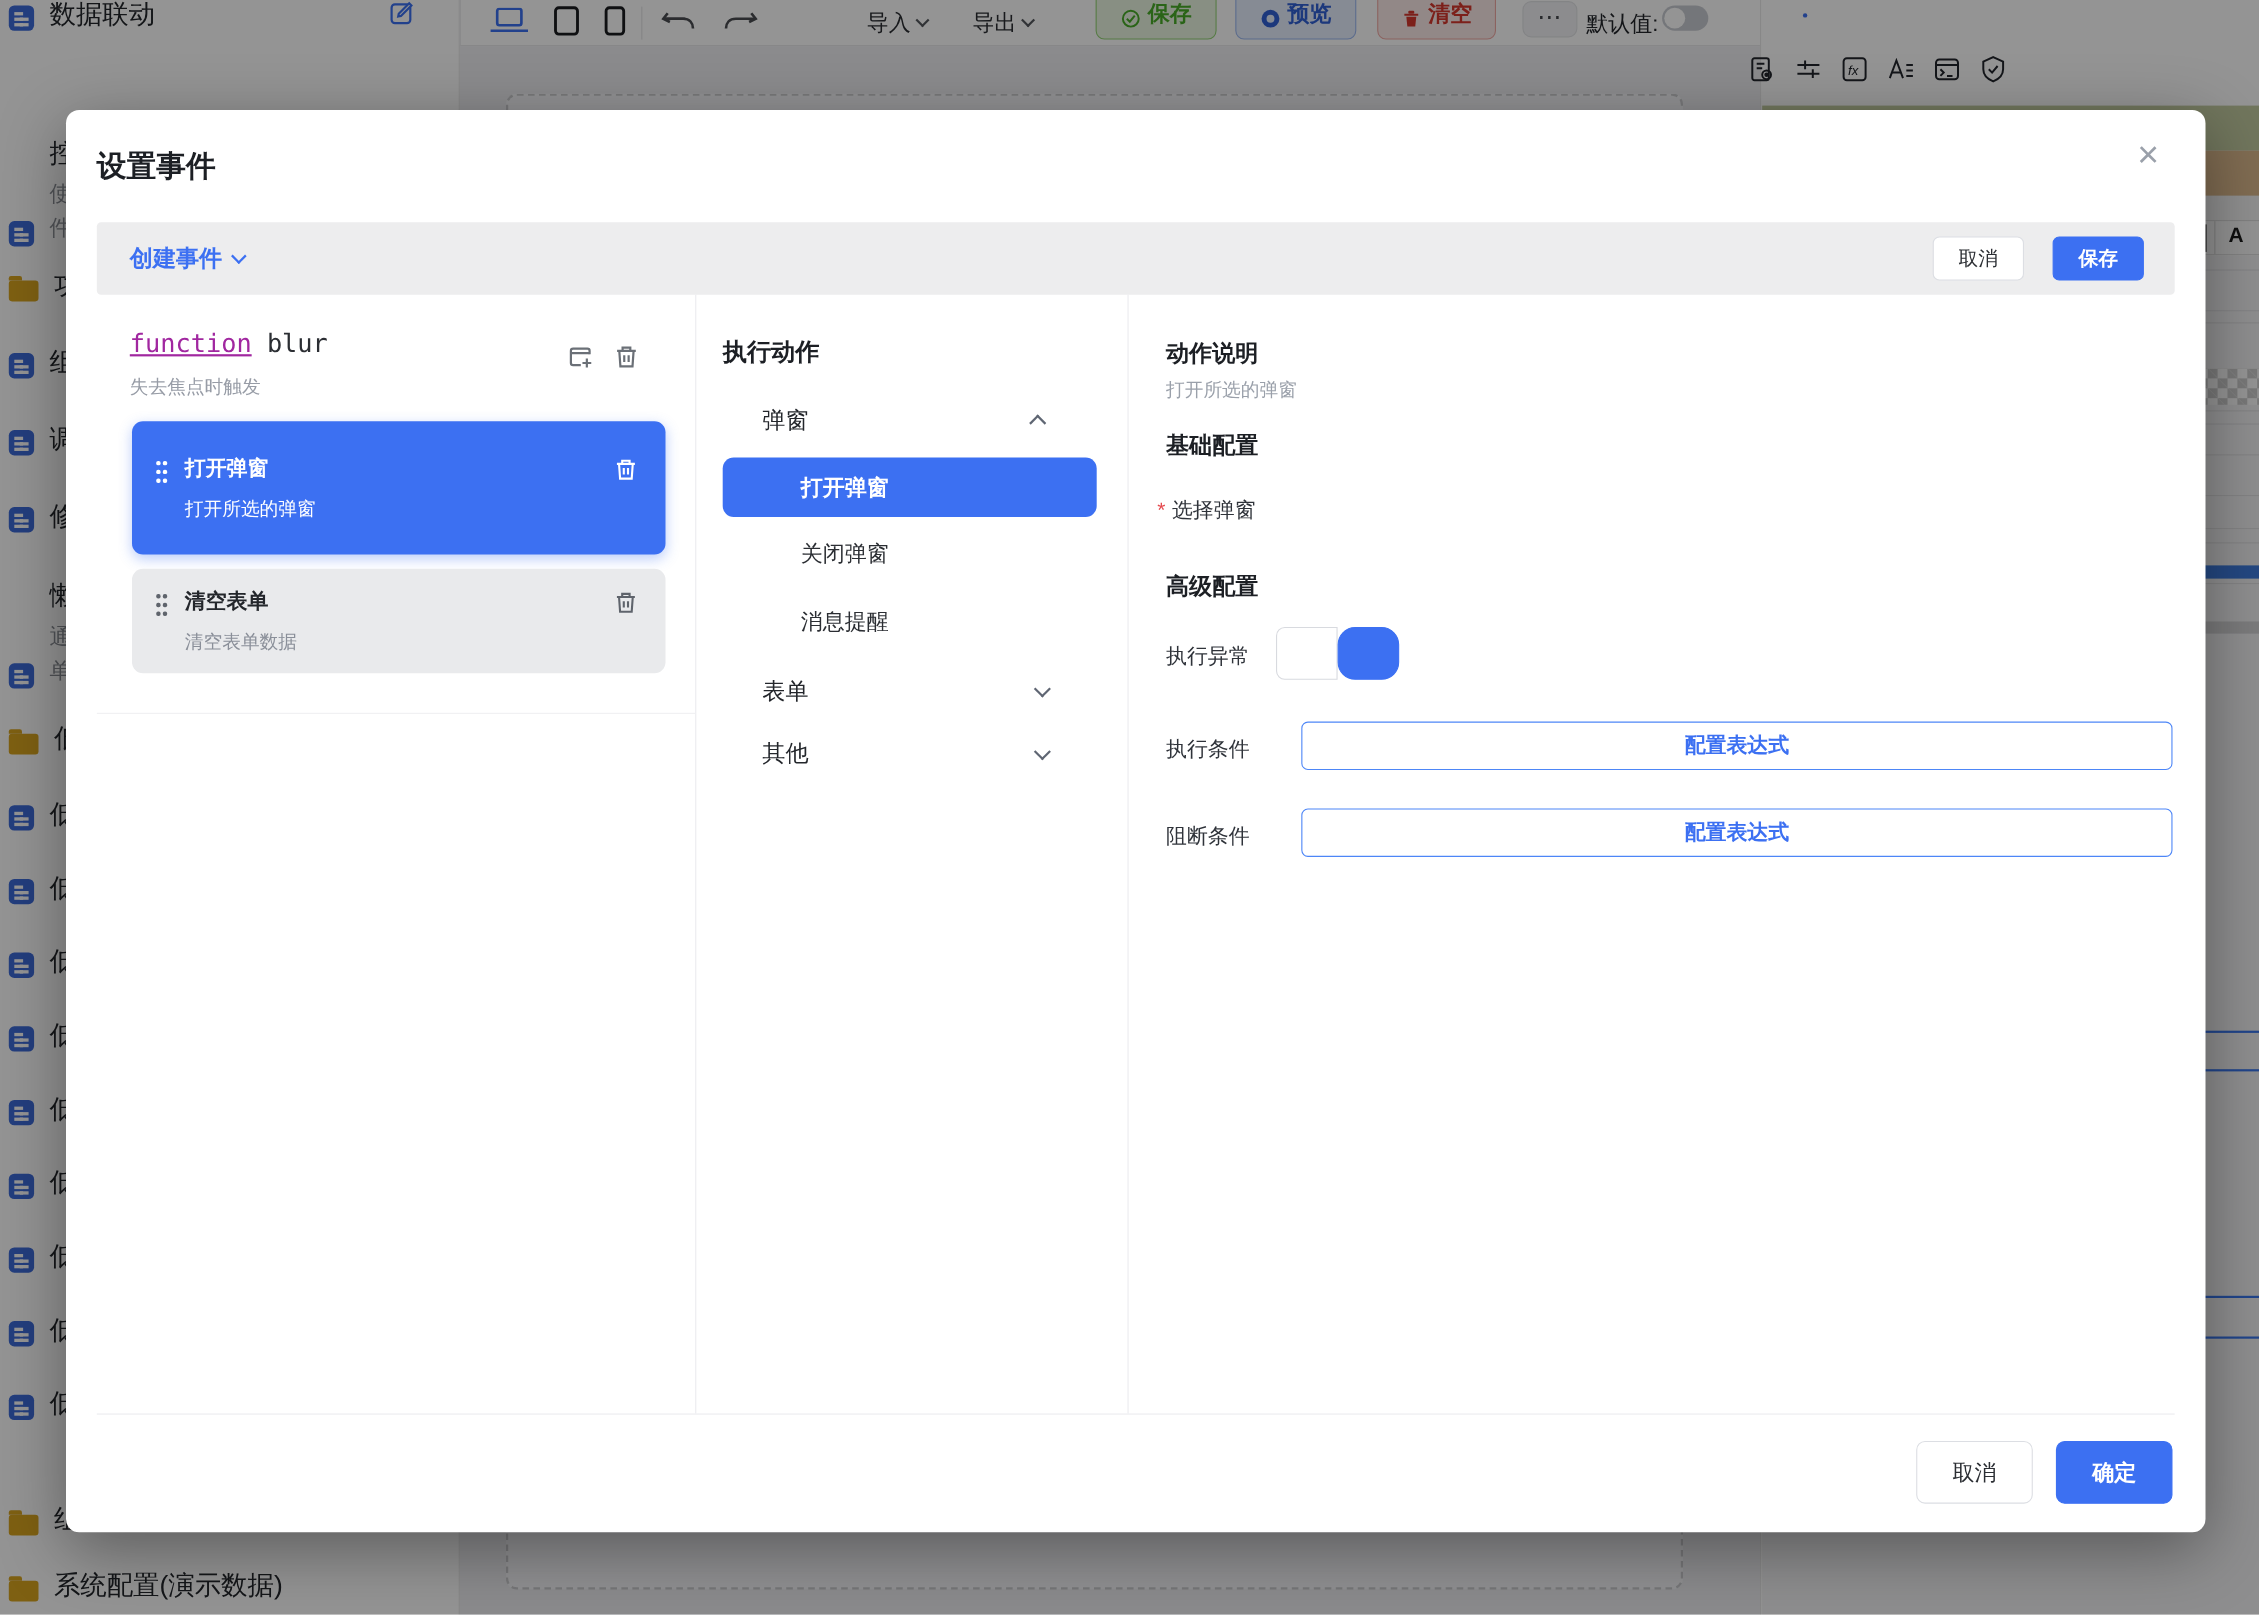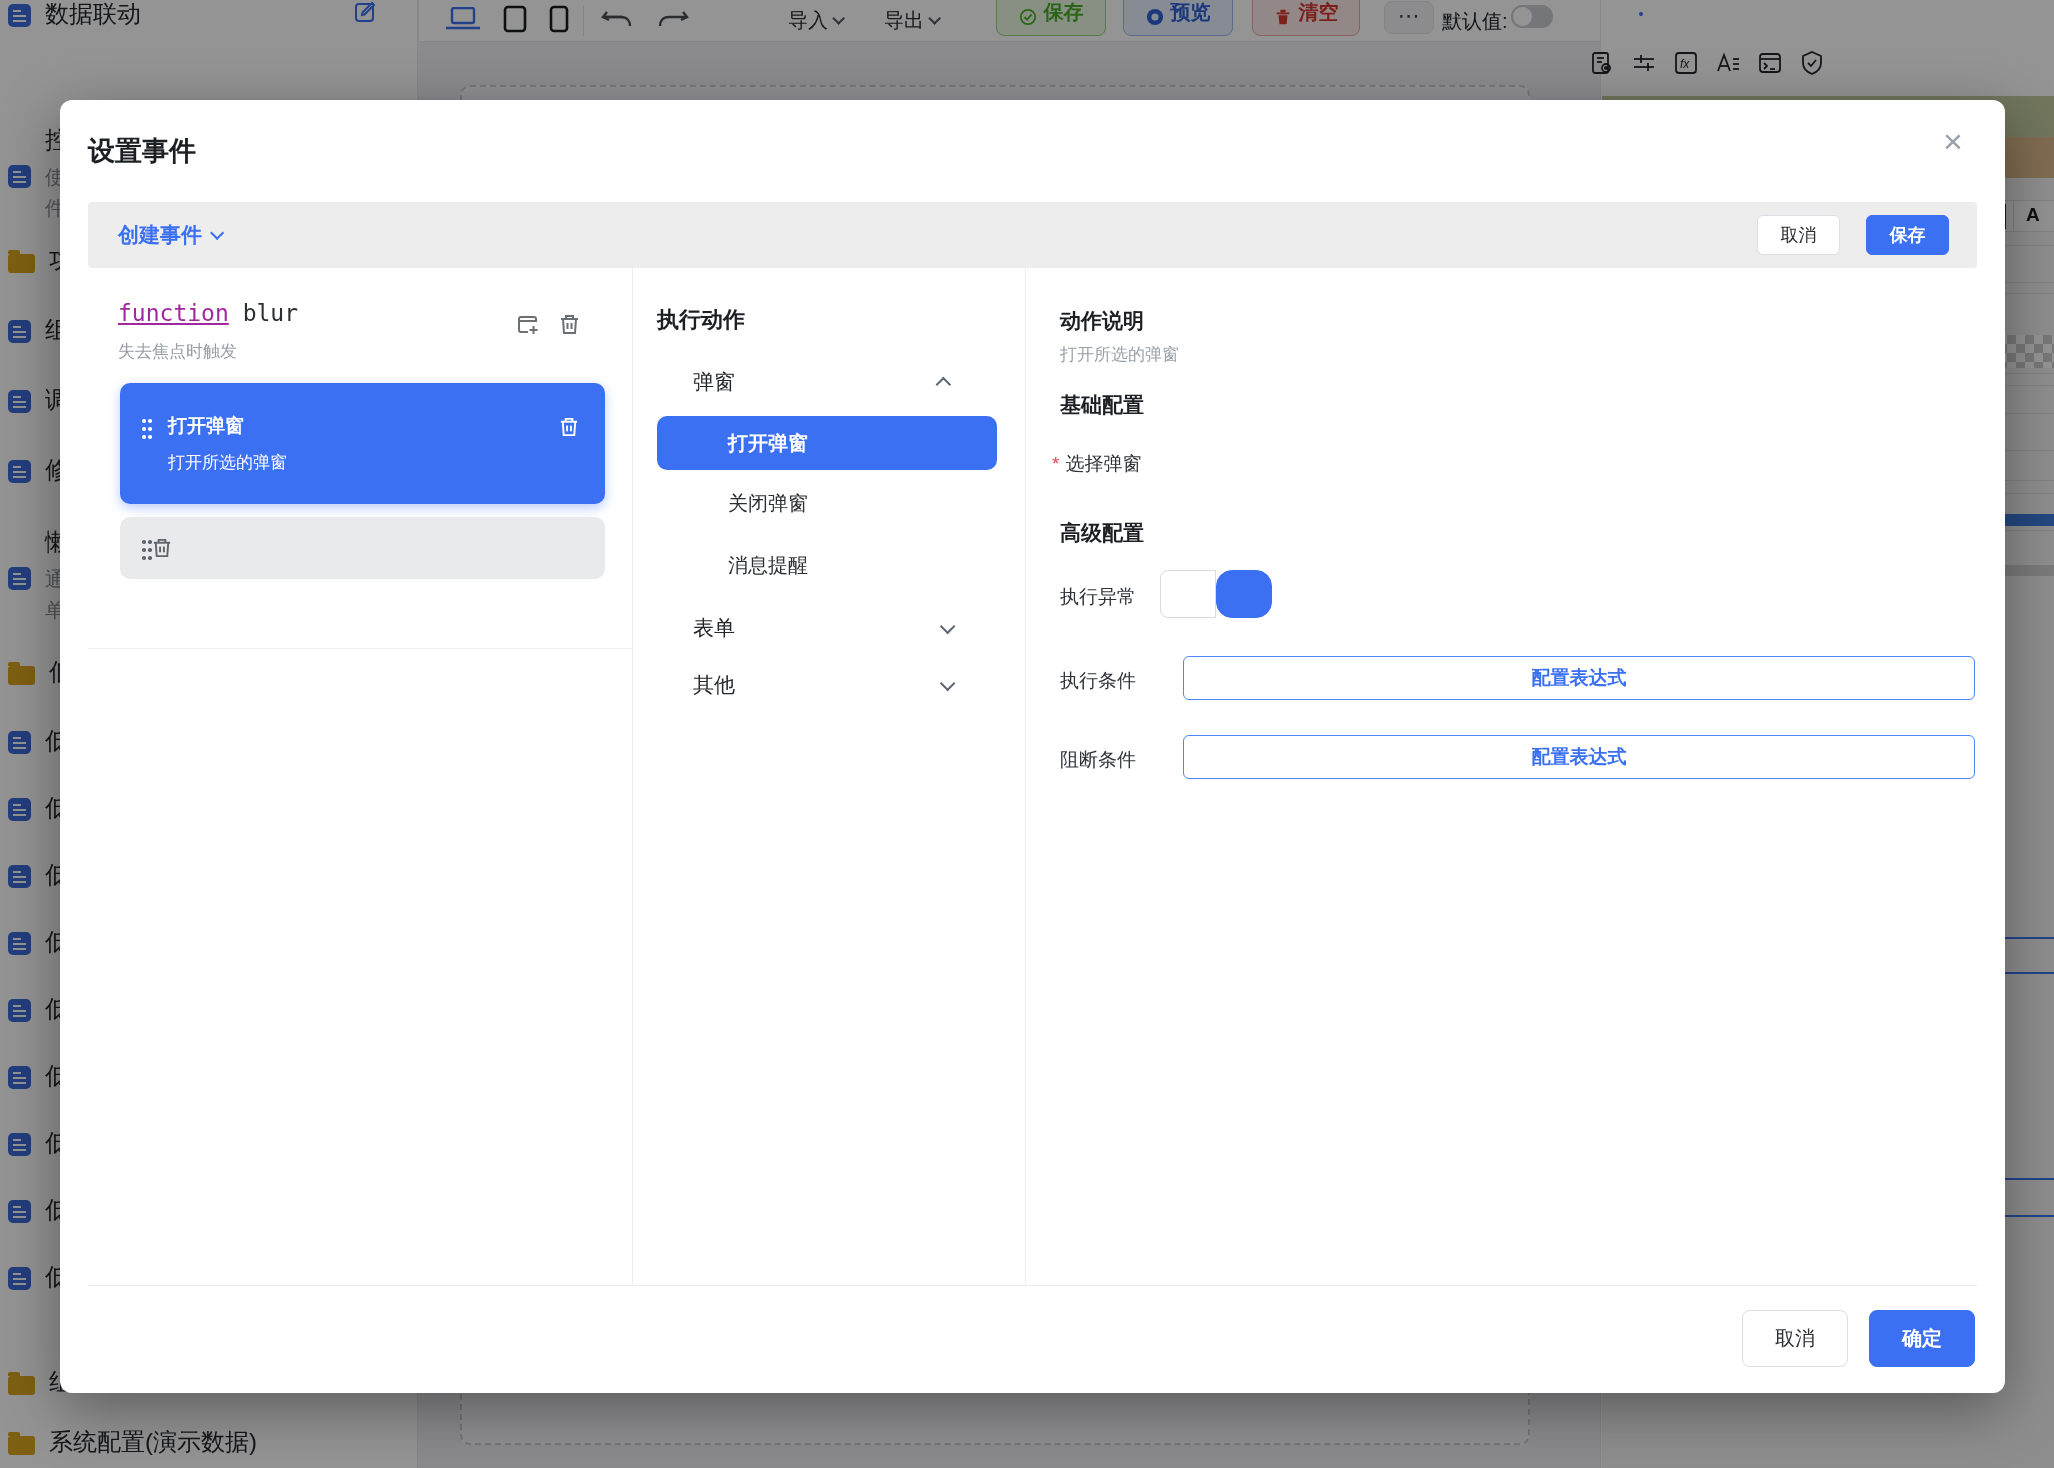--- a/index.html
+++ b/index.html
@@ -5,21 +5,21 @@
   * { margin:0; padding:0; box-sizing:border-box; }
   html,body { width:2054px; height:1468px; }
   body { font-family:"Liberation Sans","DejaVu Sans",sans-serif; position:relative; overflow:hidden; background:#fff; color:#2b2e33; }
   [data-repeat] { display:contents; }
 
   
   .bg { position:absolute; inset:0; }
 
   
   .sidebar { position:absolute; left:0; top:0; width:418px; height:1468px; background:#fff; border-right:1px solid #e8e8e8; }
-  .sb-item { position:absolute; left:8px; right:10px; display:flex; align-items:center; }
+  .sb-item { position:absolute; left:8px; right:10px; display:flex; align-items:flex-end; }
   .sb-icon { flex:0 0 auto; margin-top:2px; }
   .t-doc .sb-icon { width:23px; height:23px; border-radius:5px; background:#3d6bd9; position:relative; }
   .t-doc .sb-icon::before { content:""; position:absolute; left:5px; top:6px; width:8px; height:2.5px; background:#fff;
         box-shadow:0 5px 0 0 #fff, 0 10px 0 0 #fff, 5px 5px 0 0 #fff, 5px 10px 0 0 #fff; }
   .t-folder .sb-icon { width:27px; height:19px; border-radius:3px; background:#d9a520; position:relative; margin-top:6px; }
   .t-folder .sb-icon::before { content:""; position:absolute; left:0; top:-4px; width:12px; height:4px; background:#d9a520; border-radius:2px 2px 0 0; }
   .sb-text { margin-left:14px; }
   .sb-label { font-size:24px; font-weight:500; color:#23262b; line-height:28px; white-space:nowrap; }
   .sb-desc { margin-top:8px; font-size:20px; line-height:31px; color:#8c9097; white-space:pre-line; }
   .sb-edit { position:absolute; left:345px; top:0; width:24px; height:24px; color:#3c70f2; }
@@ -490,20 +490,24 @@
         </div>
         <svg class="ac-trash" viewBox="0 0 25 25" fill="none" stroke="currentColor" stroke-width="2">
           <path d="M4 7h17"></path>
           <path d="M6 7l1 14h11l1-14"></path>
           <line x1="10.5" y1="11" x2="10.5" y2="17"></line>
           <line x1="14.5" y1="11" x2="14.5" y2="17"></line>
           <path d="M9 7V4h7v3"></path>
         </svg>
       </div><div class="action-card" style="top: 417px;">
         <span class="drag"></span>
+        <div class="ac-text">
+          <div class="ac-title">清空表单</div>
+          <div class="ac-desc">清空表单数据</div>
+        </div>
         <svg class="ac-trash" viewBox="0 0 25 25" fill="none" stroke="currentColor" stroke-width="2">
           <path d="M4 7h17"></path>
           <path d="M6 7l1 14h11l1-14"></path>
           <line x1="10.5" y1="11" x2="10.5" y2="17"></line>
           <line x1="14.5" y1="11" x2="14.5" y2="17"></line>
           <path d="M9 7V4h7v3"></path>
         </svg>
       </div></div>
 
   

